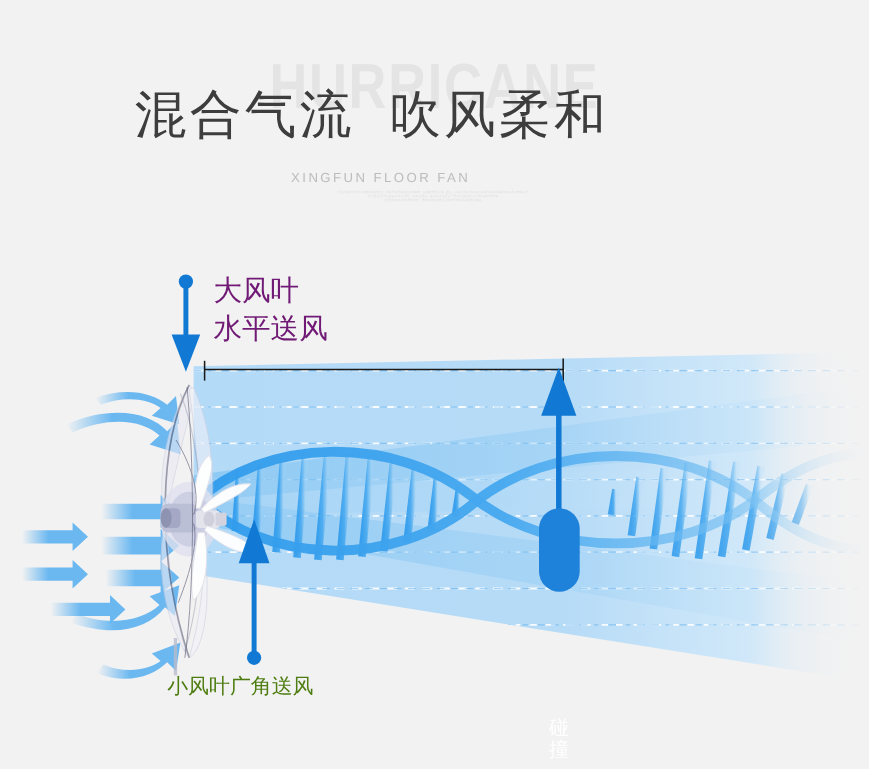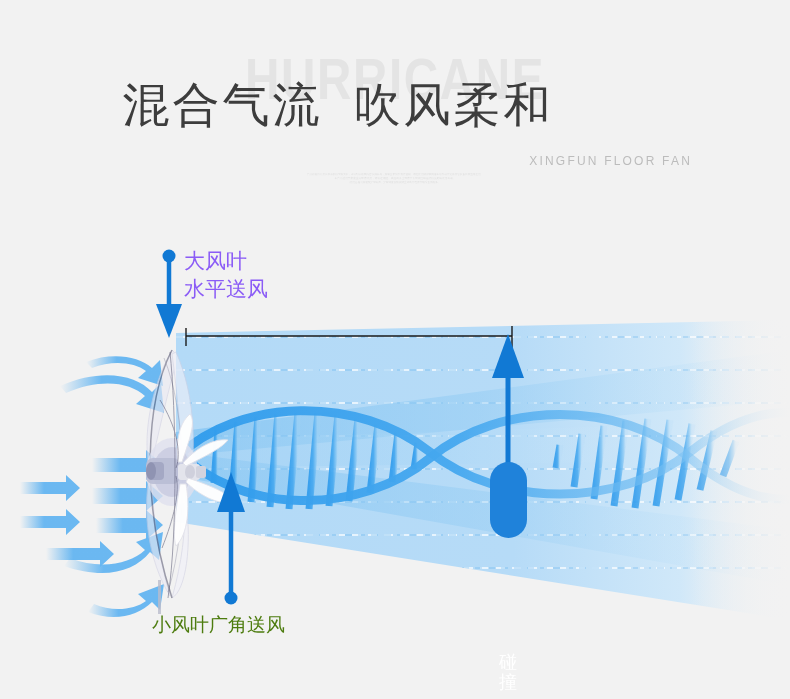--- a/index.html
+++ b/index.html
@@ -27,41 +27,41 @@
     position:absolute;left:0;top:62px;width:676px;
     text-align:center;
     font-size:47px;color:#3d3d3d;
     letter-spacing:3px;
     font-family:Liberation Mono, monospace;
     font-weight:400;
     line-height:1.15;
   }
   .hdr-sub{
     position:absolute;left:0;top:134px;width:692px;
-    text-align:right;
+    text-align:center;
     font-size:12px;color:#bcbcbc;letter-spacing:2.2px;
   }
   .hdr-fineprint{
     position:absolute;left:195px;top:153px;width:400px;
     text-align:center;
     font-size:2.6px;color:#dedede;line-height:1.55;
     overflow:hidden;height:26px;
     user-select:none;
   }
   .hdr-fineprint .l2{letter-spacing:.1px;}
 
   
   .diagram{position:absolute;left:0;top:180px;width:790px;height:519px;}
   .diagram svg{position:absolute;left:0;top:0;}
 
   
   .lbl{position:absolute;white-space:pre;line-height:1.32;}
   .lbl-top{
-    left:184px;top:48px;
-    font-size:21px;color:#8b5cf6;
+    left:194px;top:48px;
+    font-size:26px;color:#701a75;
     font-family:"DejaVu Sans","Liberation Sans",sans-serif;
   }
   .lbl-span{
     left:260px;top:112px;
     font-size:17px;color:#2b8fe8;
     font-family:"DejaVu Sans","Liberation Sans",sans-serif;
     letter-spacing:.4px;
   }
   .lbl-bottom{
     left:152px;top:412px;

